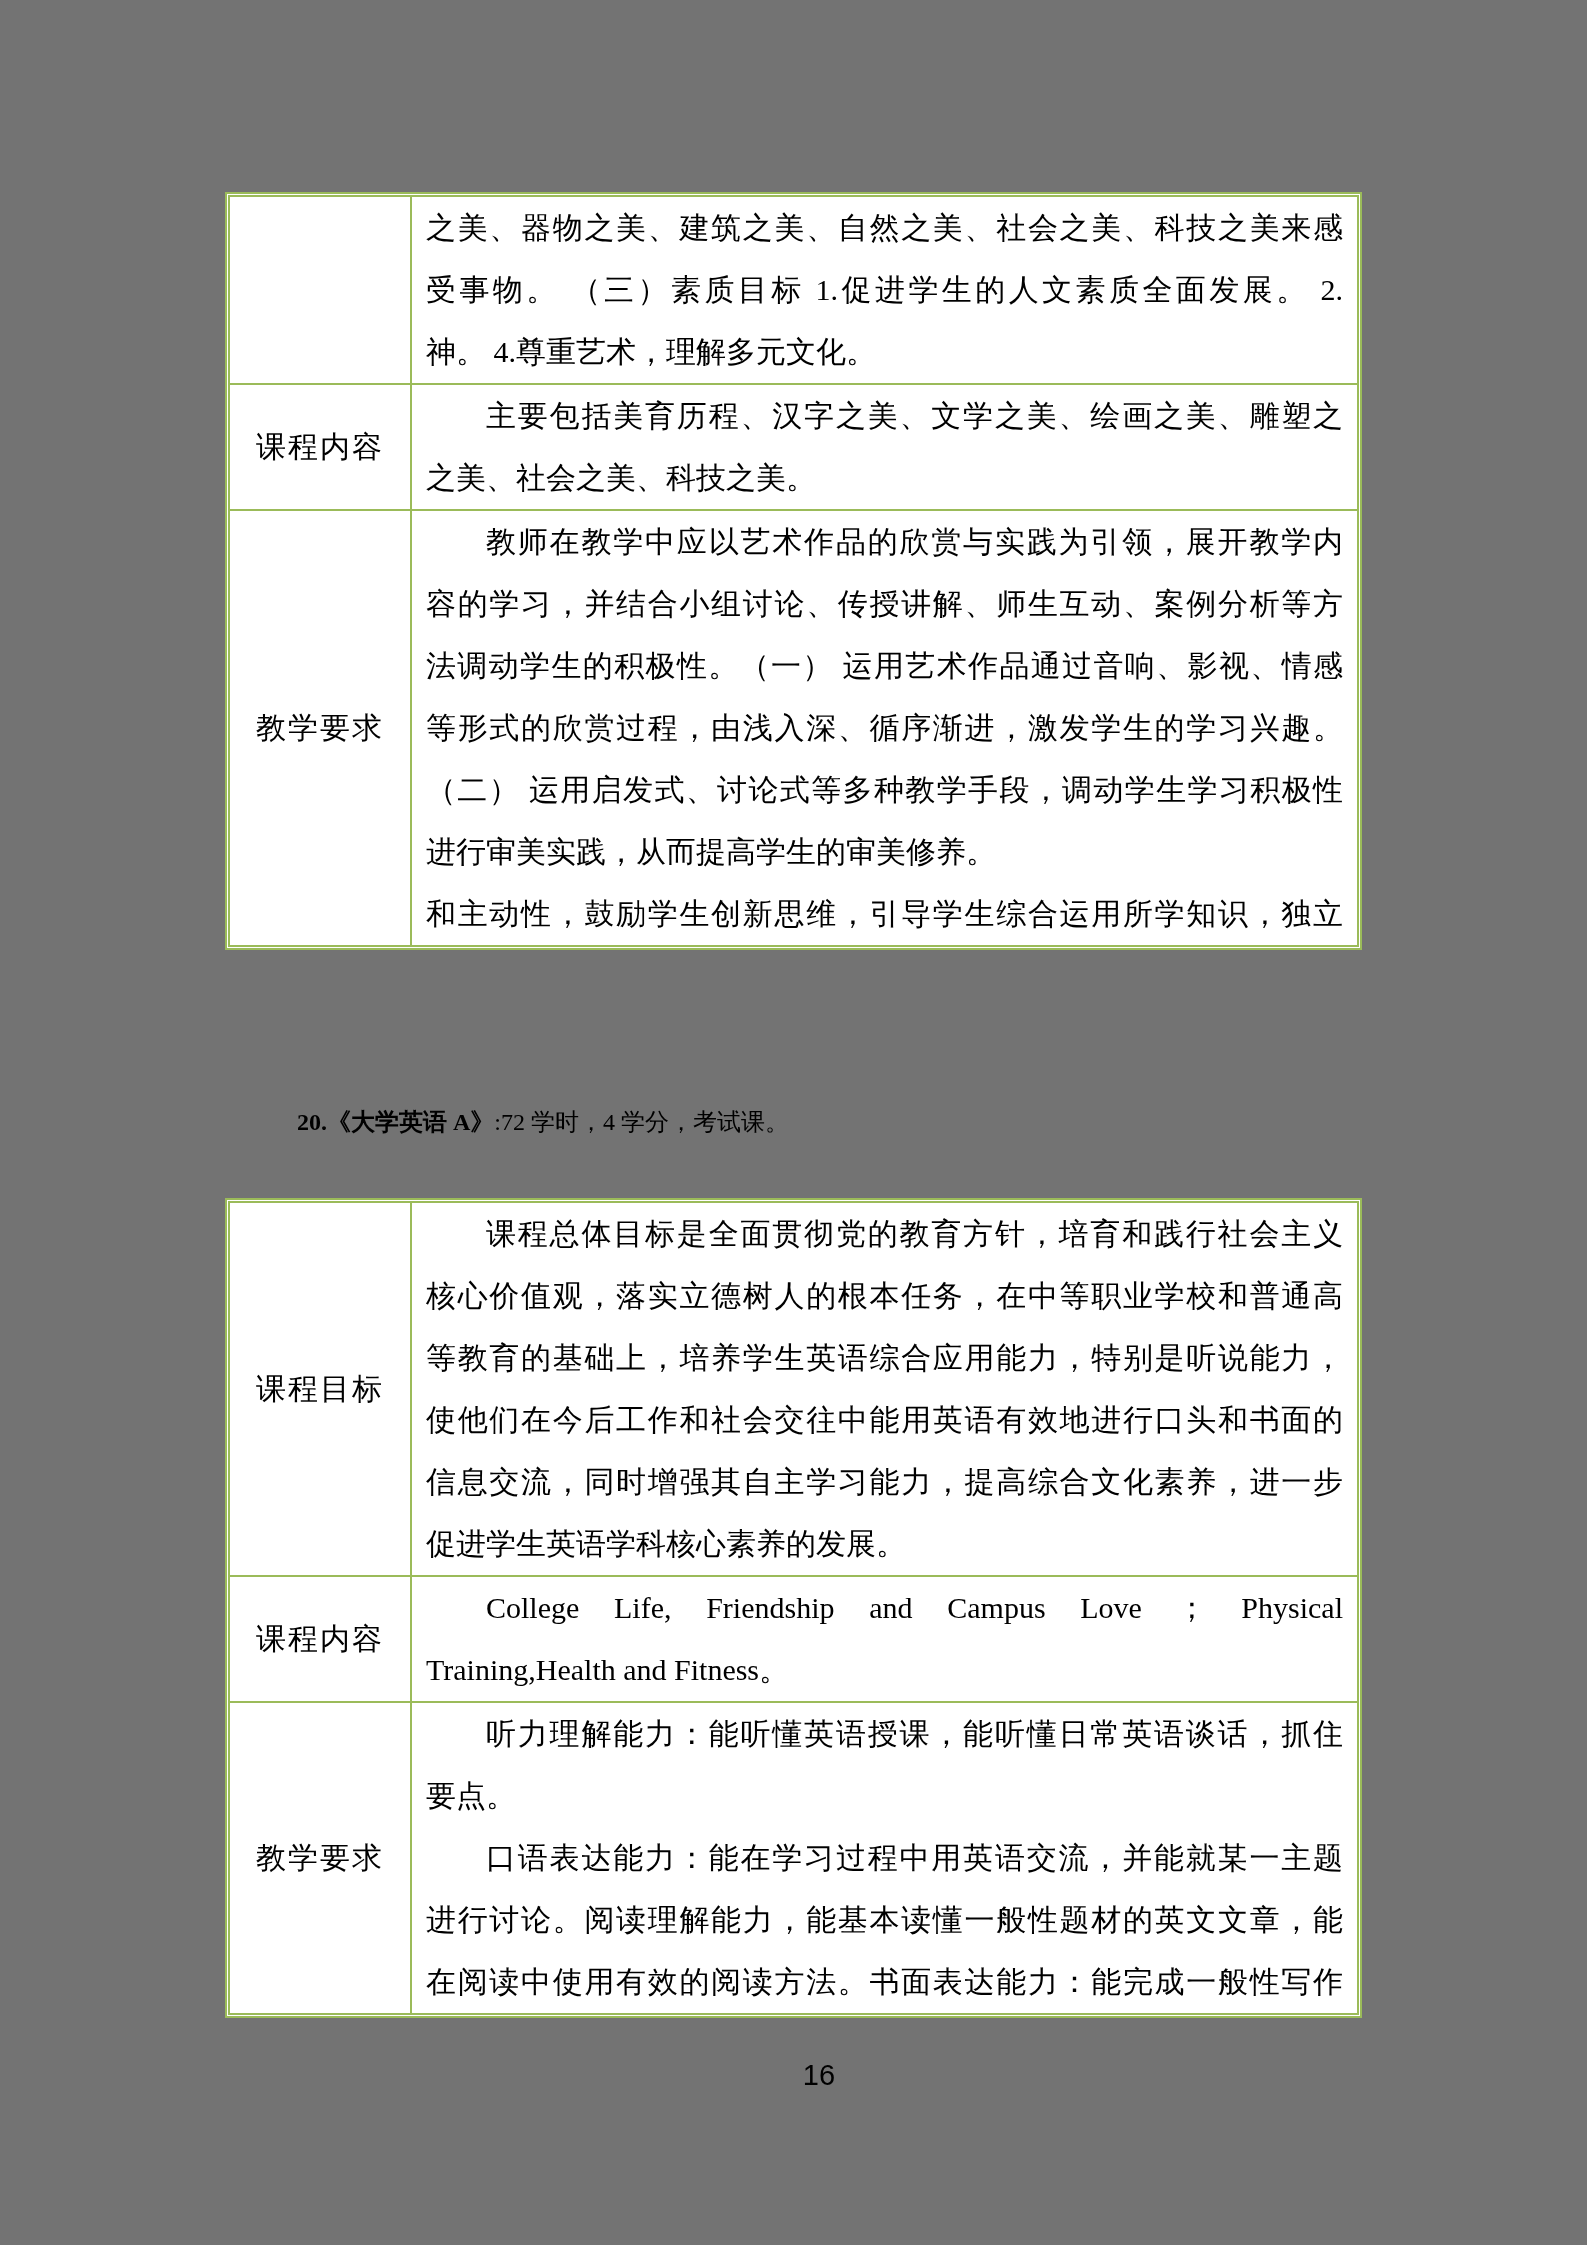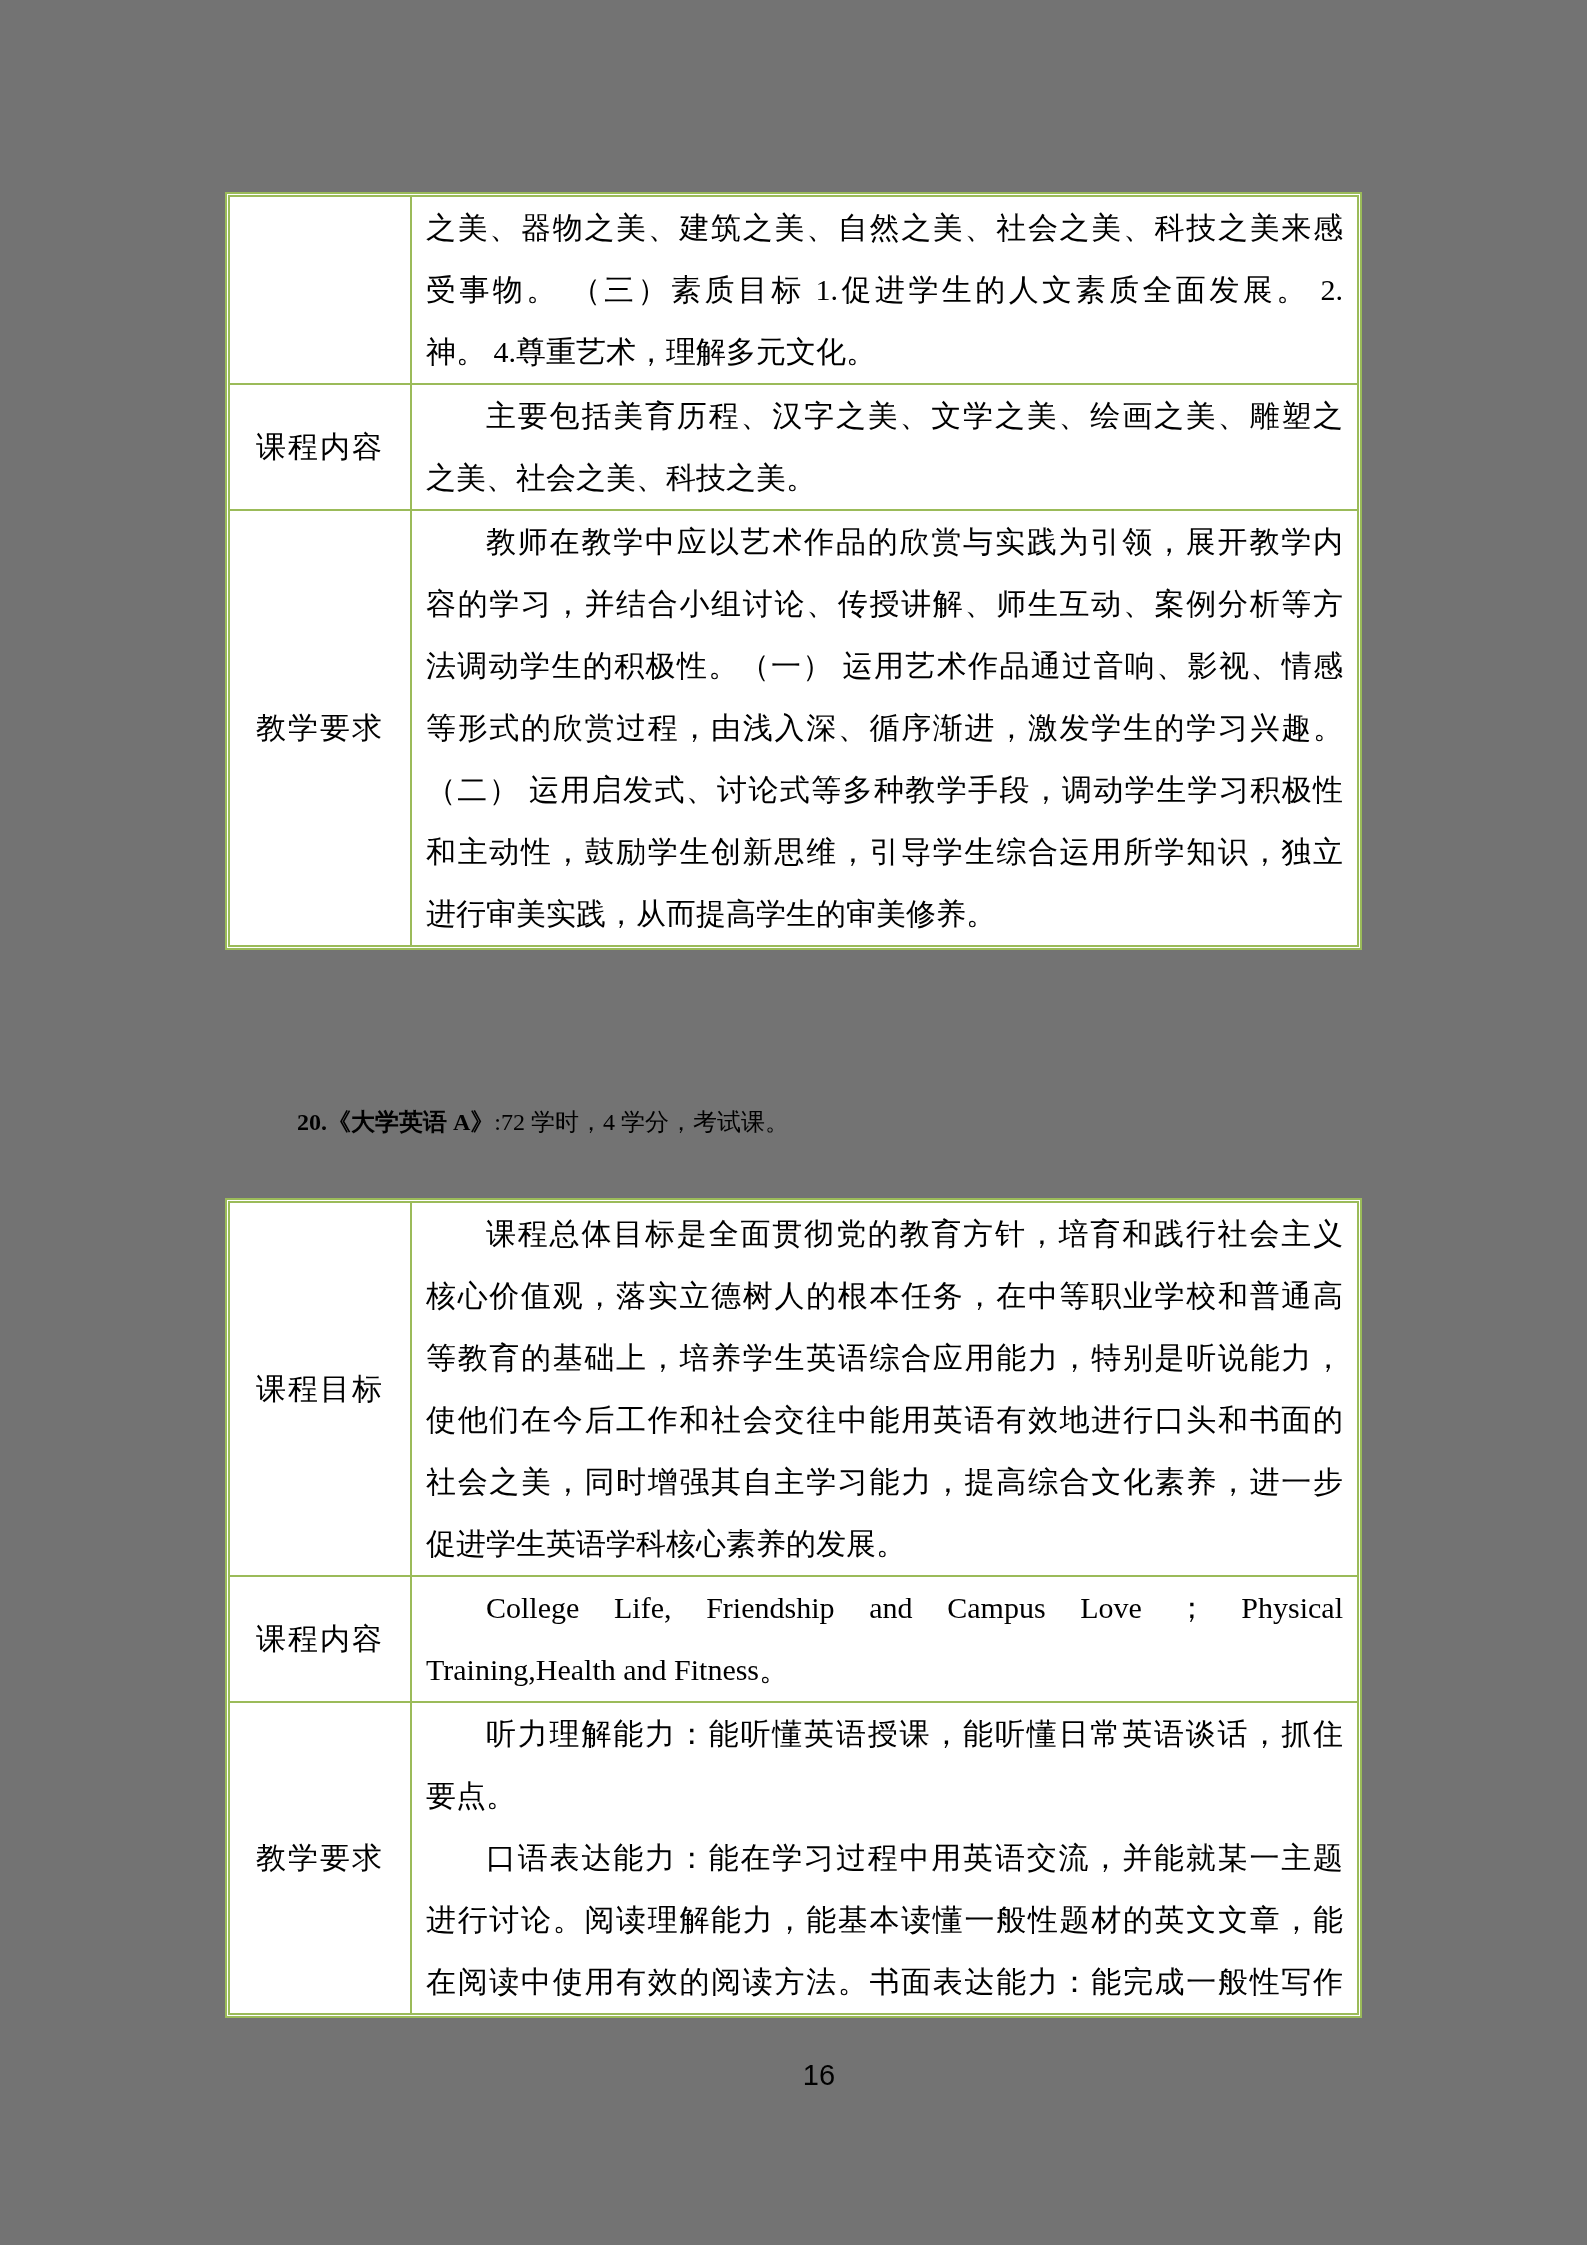--- a/index.html
+++ b/index.html
@@ -92,39 +92,39 @@
         </div>
     </div>
     <div class="t-row">
       <div class="label-cell">教学要求</div>
       <div class="content-cell">
           <div class="line indent">教师在教学中应以艺术作品的欣赏与实践为引领，展开教学内</div>
           <div class="line">容的学习，并结合小组讨论、传授讲解、师生互动、案例分析等方</div>
           <div class="line">法调动学生的积极性。（一） 运用艺术作品通过音响、影视、情感</div>
           <div class="line">等形式的欣赏过程，由浅入深、循序渐进，激发学生的学习兴趣。</div>
           <div class="line">（二） 运用启发式、讨论式等多种教学手段，调动学生学习积极性</div>
+          <div class="line endline">进行审美实践，从而提高学生的审美修养。</div>
           <div class="line">和主动性，鼓励学生创新思维，引导学生综合运用所学知识，独立</div>
-          <div class="line endline">进行审美实践，从而提高学生的审美修养。</div>
         </div>
     </div>
   </div>
 
   <div class="heading">
     <span class="h-bold">20.《大学英语 A》</span><span>:72 学时，4 学分，考试课。</span>
   </div>
 
   <div class="doc-table" id="table-2">
     <div class="t-row">
       <div class="label-cell">课程目标</div>
       <div class="content-cell">
           <div class="line indent">课程总体目标是全面贯彻党的教育方针，培育和践行社会主义</div>
           <div class="line">核心价值观，落实立德树人的根本任务，在中等职业学校和普通高</div>
           <div class="line">等教育的基础上，培养学生英语综合应用能力，特别是听说能力，</div>
           <div class="line">使他们在今后工作和社会交往中能用英语有效地进行口头和书面的</div>
-          <div class="line">社会之美，同时增强其自主学习能力，提高综合文化素养，进一步</div>
+          <div class="line">信息交流，同时增强其自主学习能力，提高综合文化素养，进一步</div>
           <div class="line endline">促进学生英语学科核心素养的发展。</div>
         </div>
     </div>
     <div class="t-row">
       <div class="label-cell">课程内容</div>
       <div class="content-cell">
           <div class="line indent">College Life, Friendship and Campus Love ； Physical</div>
           <div class="line endline">Training,Health and Fitness。</div>
         </div>
     </div>

